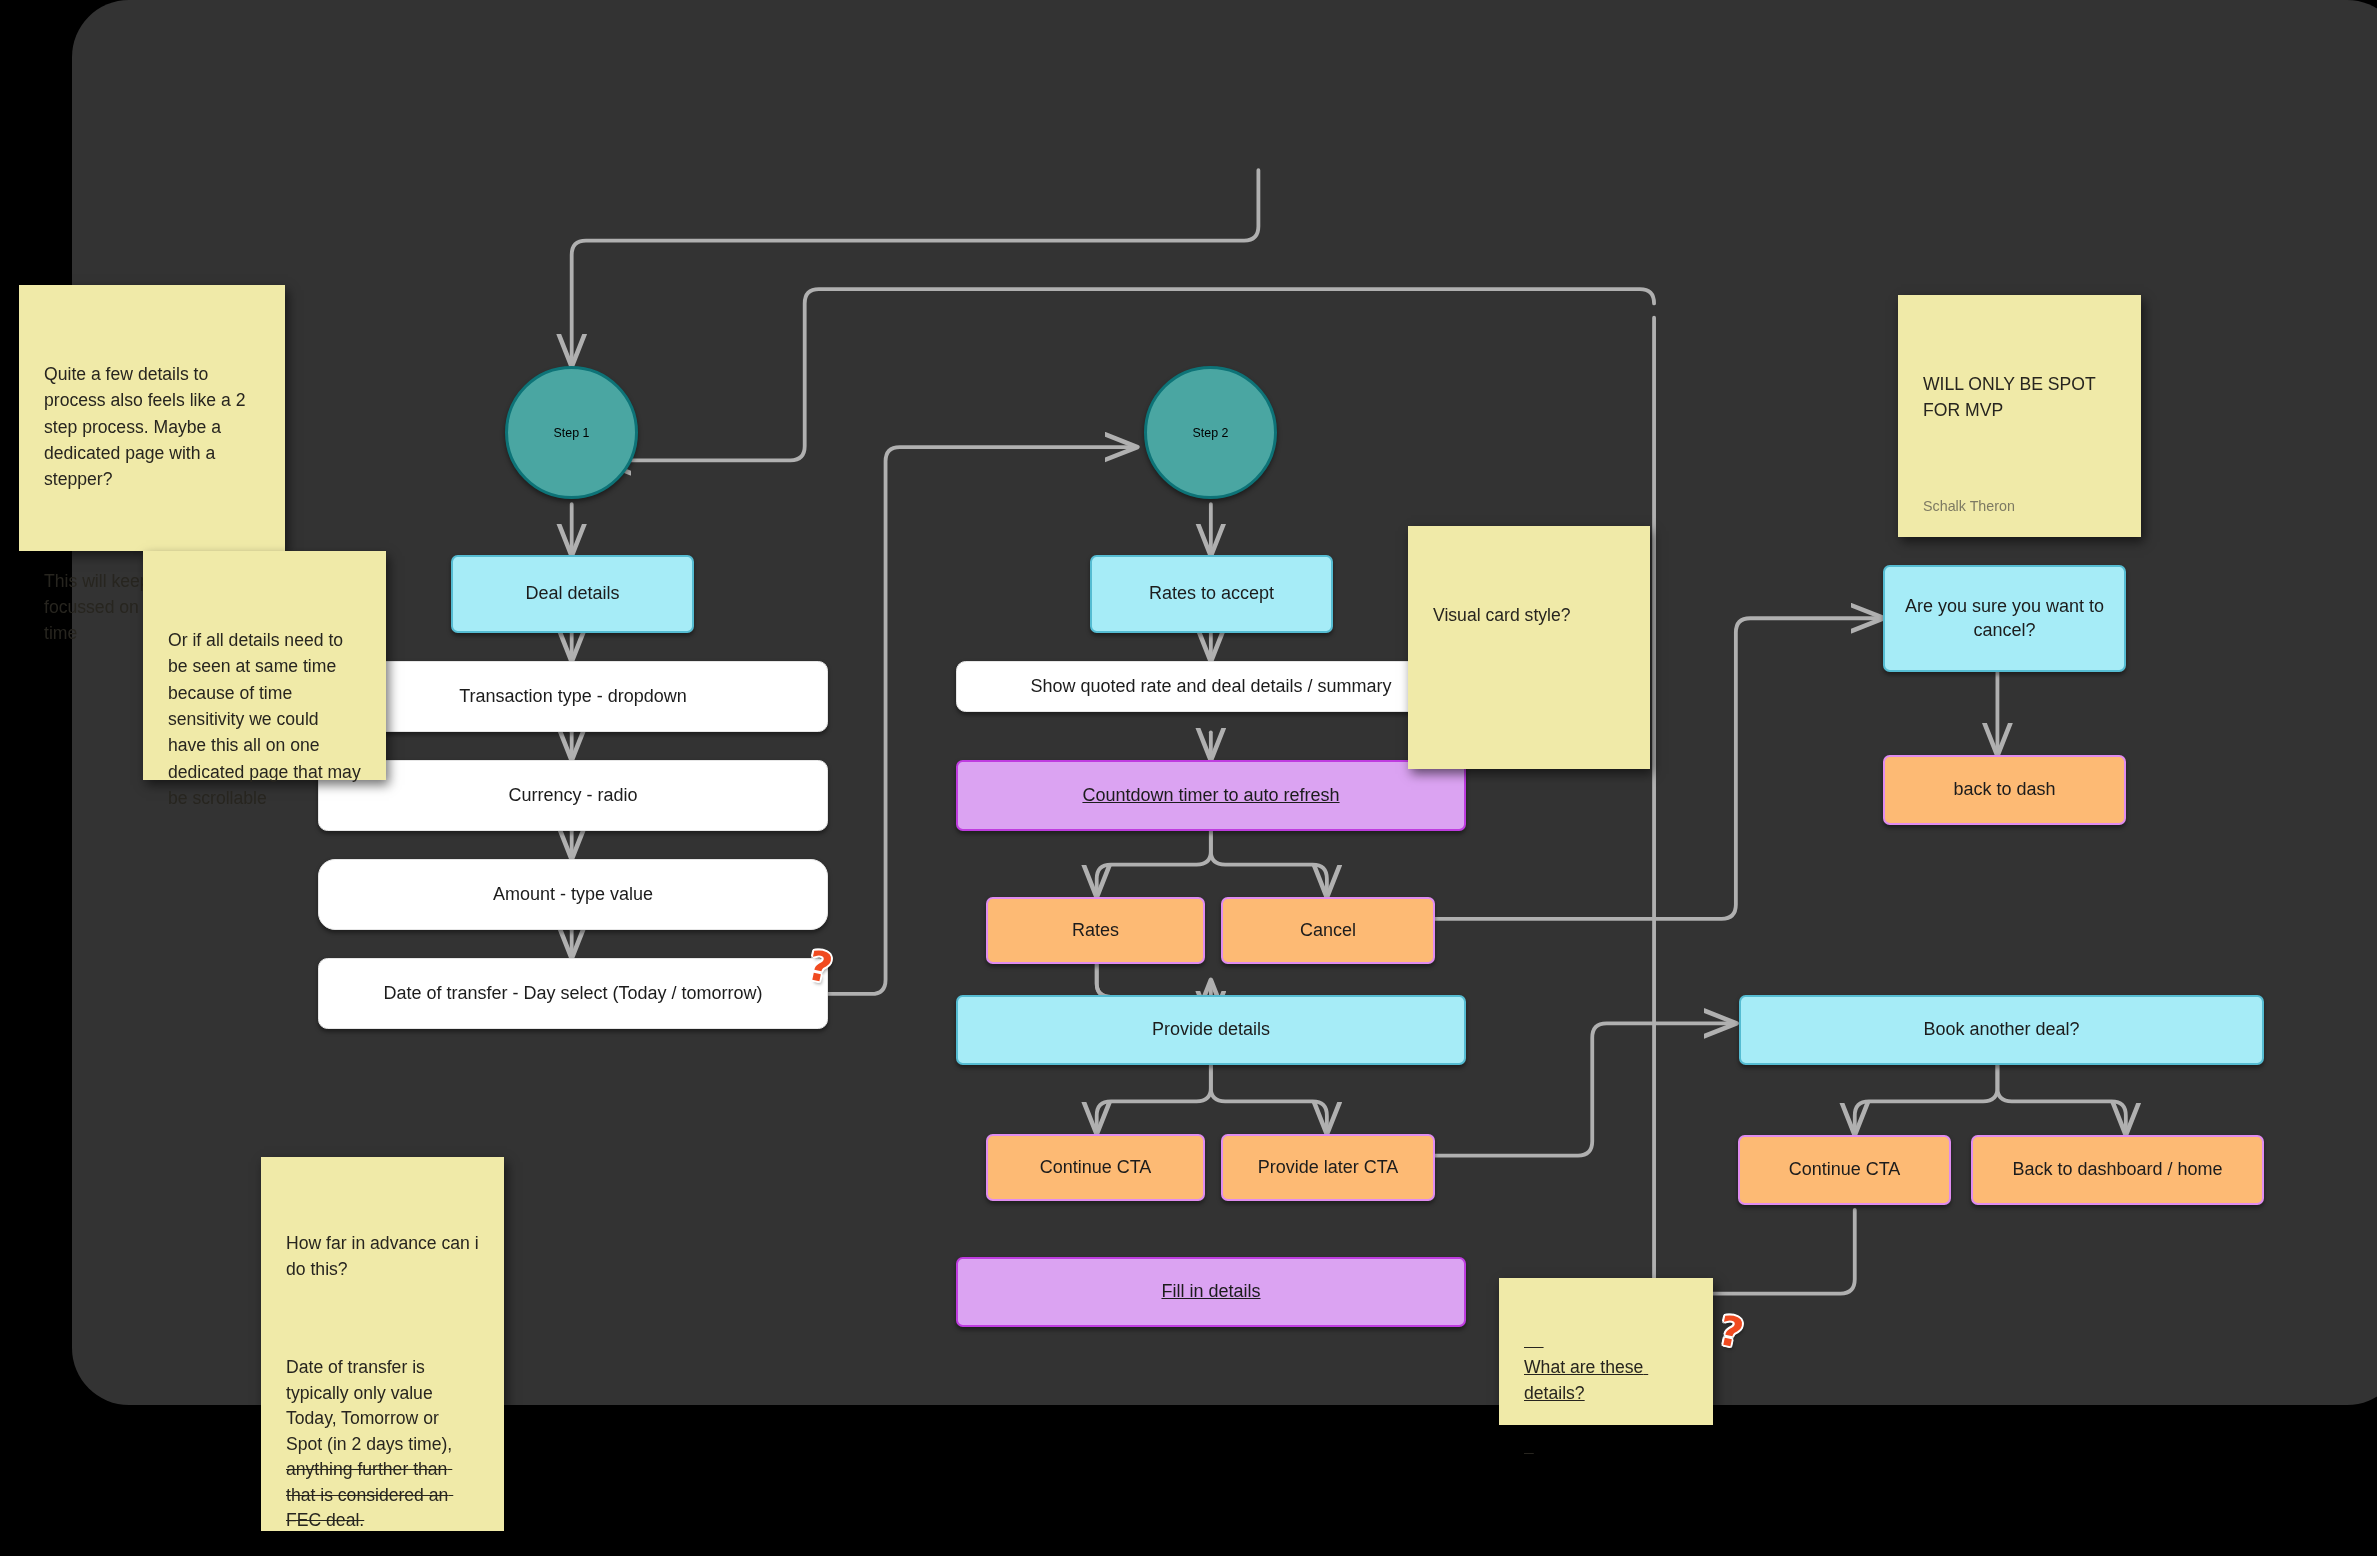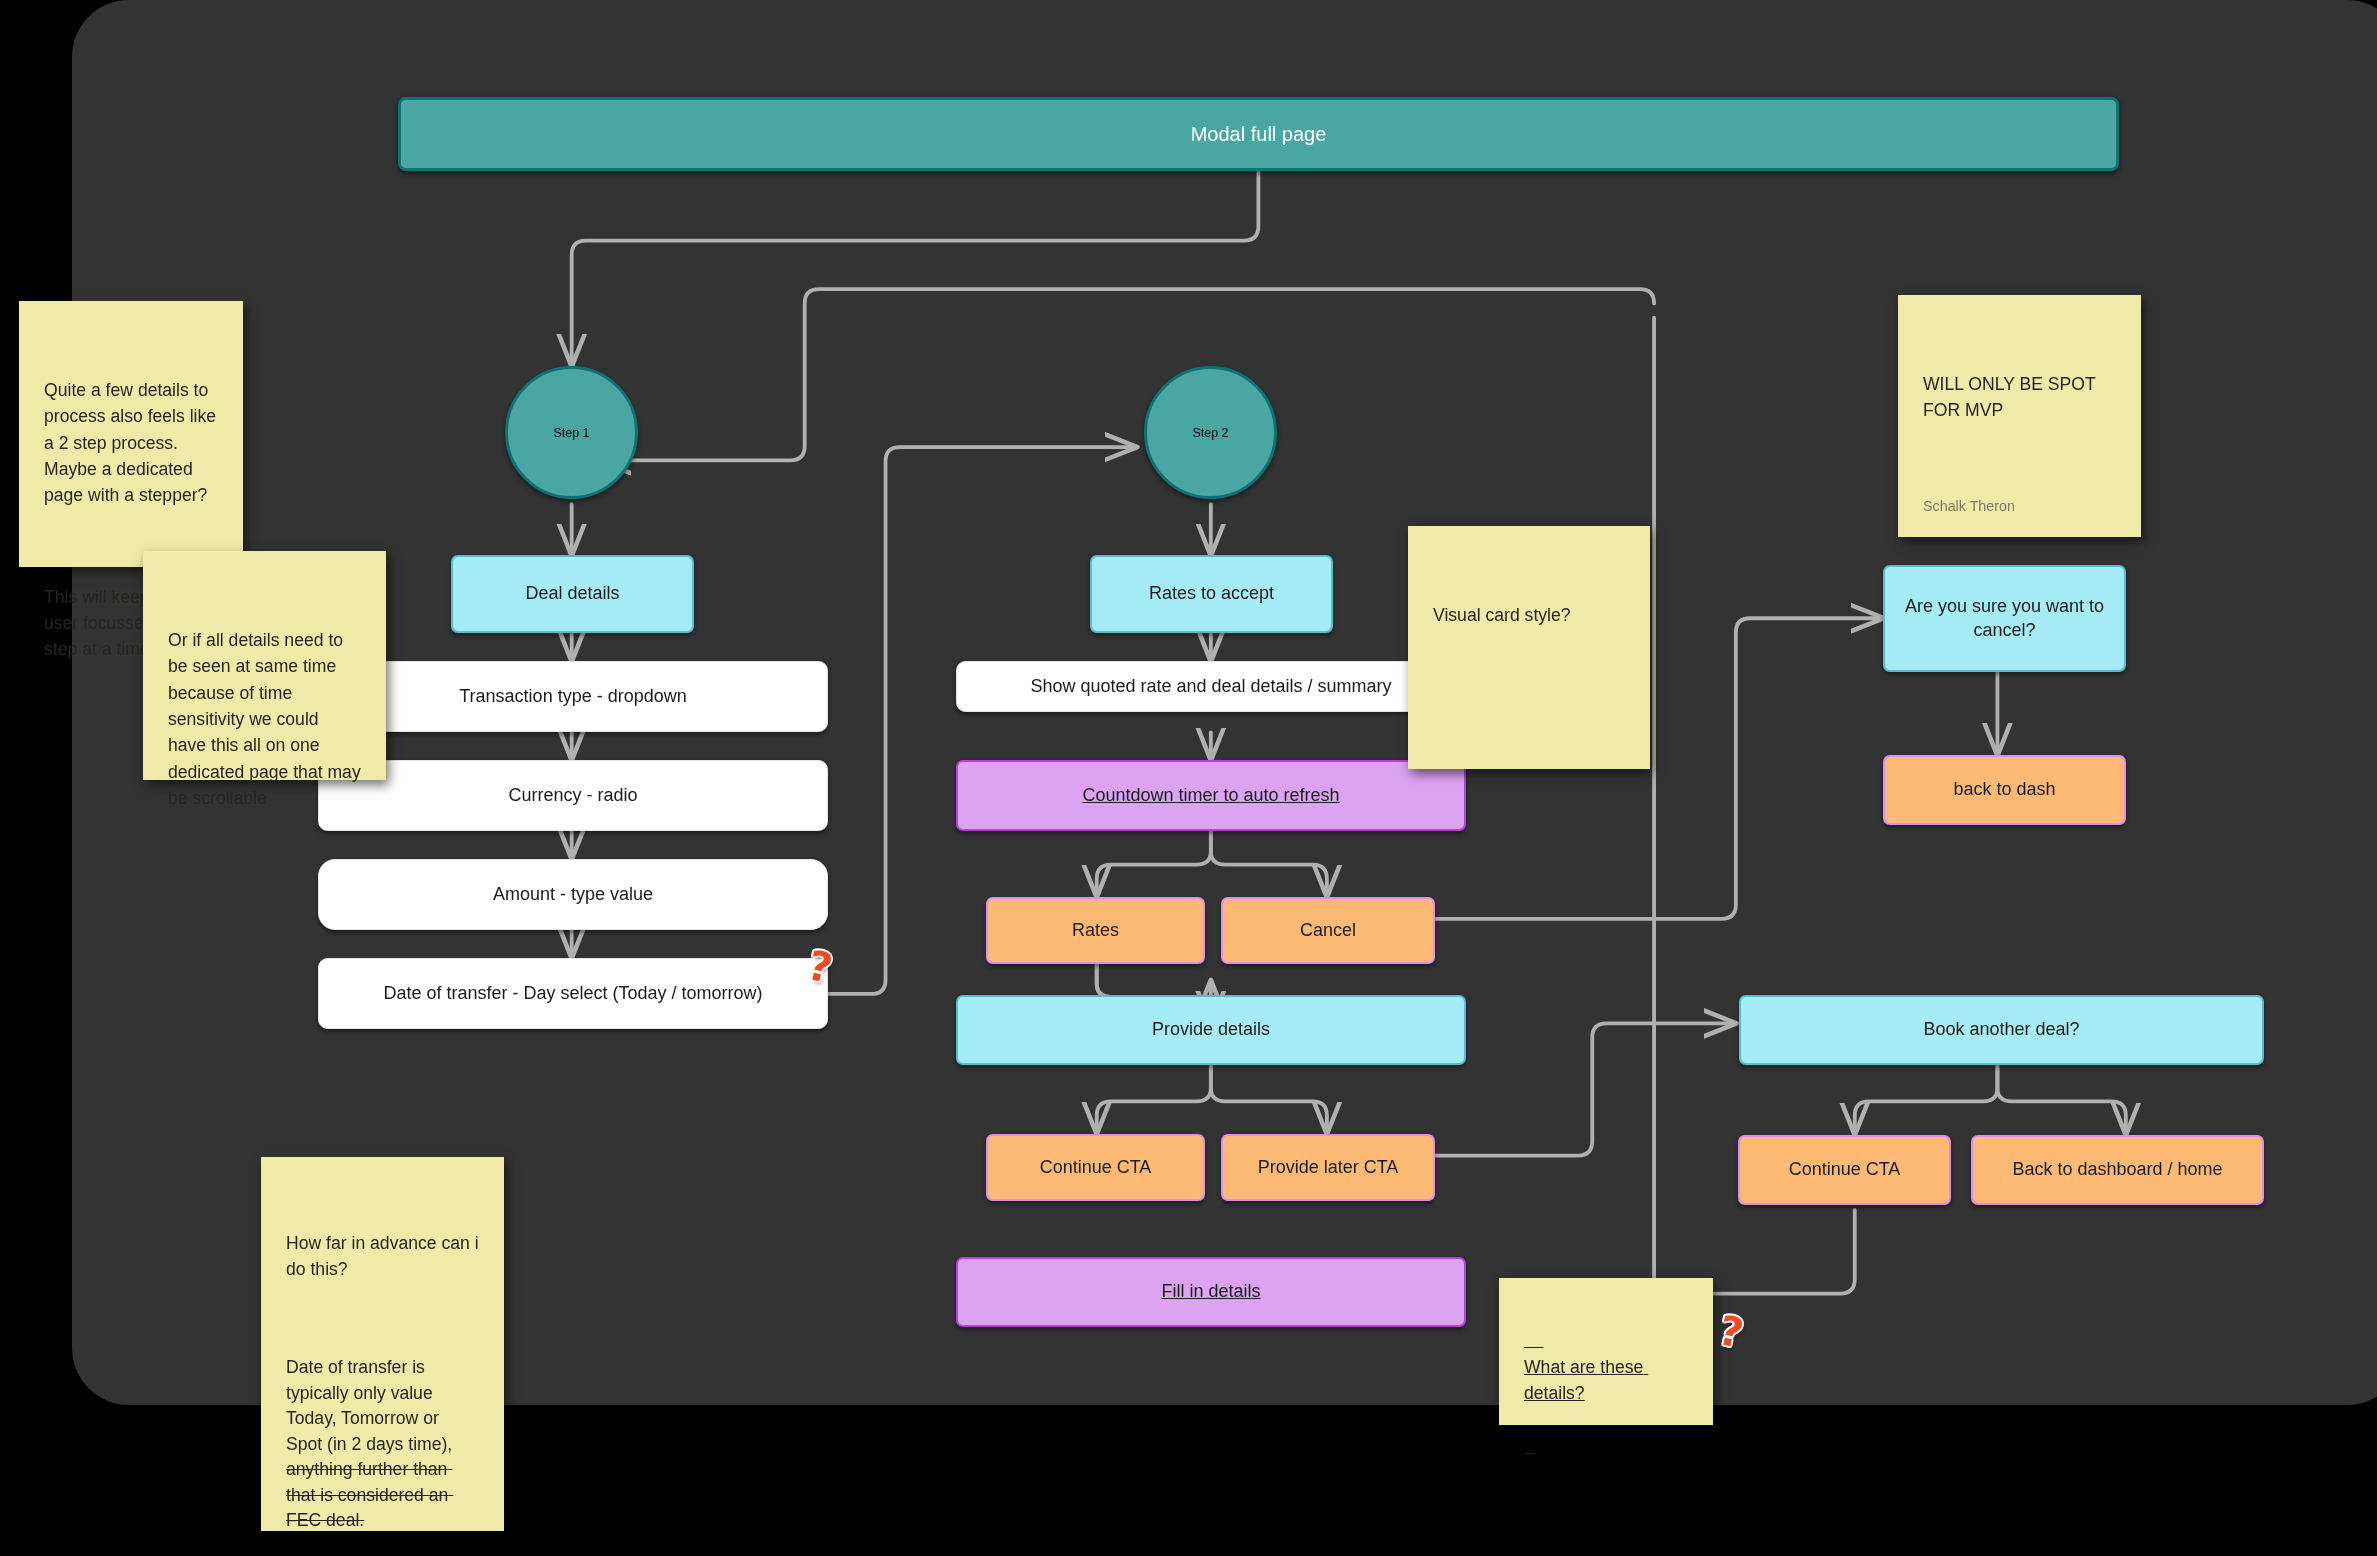--- a/index.html
+++ b/index.html
@@ -164,23 +164,20 @@
       <path d="M4200,1412 L4200,1588" marker-end="url(#ah)"></path>
 
       <path d="M4200,2240 L4200,2288 Q4200,2316 4170,2316 L3930,2316 Q3900,2316 3900,2346 L3900,2386" marker-end="url(#ah)"></path>
       <path d="M4200,2240 L4200,2288 Q4200,2316 4230,2316 L4440,2316 Q4470,2316 4470,2346 L4470,2386" marker-end="url(#ah)"></path>
 
       <path d="M3900,2544 L3900,2690 Q3900,2720 3870,2720 L3508,2720 Q3478,2720 3478,2690 L3478,668"></path>
 
     </g>
   </svg>
 
-  <div class="node header" style="left:398px; top:97px; width:1721px; height:74px;">
-    <span>Modal full page</span>
-  </div>
 
   <div class="circle" style="left:505px; top:366px; width:133px; height:133px;">
     <span>Step 1</span>
   </div>
   <div class="circle" style="left:1144px; top:366px; width:133px; height:133px;">
     <span>Step 2</span>
   </div>
 
   <div class="node cyan" style="left:451px; top:555px; width:243px; height:78px;">
     <span>Deal details</span>
@@ -235,21 +232,21 @@
   <div class="node cyan" style="left:1739px; top:995px; width:525px; height:70px;">
     <span>Book another deal?</span>
   </div>
   <div class="node lilac" style="left:1738px; top:1135px; width:213px; height:70px;">
     <span>Continue CTA</span>
   </div>
   <div class="node lilac" style="left:1971px; top:1135px; width:293px; height:70px;">
     <span>Back to dashboard / home</span>
   </div>
 
-  <div class="sticky" style="left:19px; top:301px; width:224px; height:266px;">
+  <div class="sticky" style="left:19px; top:285px; width:266px; height:266px;">
     <p class="para">Quite a few details to process also feels like a 2 step process. Maybe a dedicated page with a stepper?</p>
     <p class="para">This will keep the user focussed on a step at a time</p>
   </div>
 
   <div class="sticky" style="left:143px; top:551px; width:243px; height:229px;">
     <p class="para">Or if all details need to be seen at same time because of time sensitivity we could have this all on one dedicated page that may be scrollable</p>
   </div>
 
   <div class="sticky" style="left:1898px; top:295px; width:243px; height:242px;">
     <p class="para">WILL ONLY BE SPOT FOR MVP</p>

